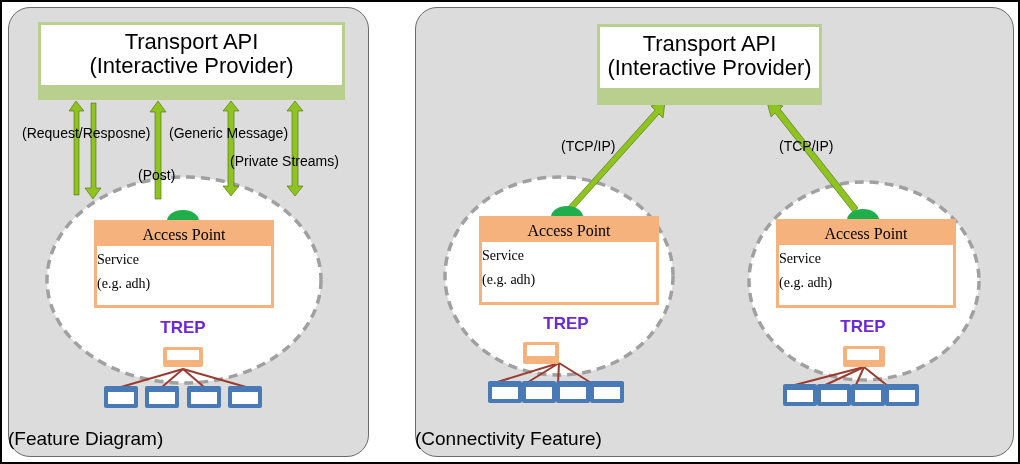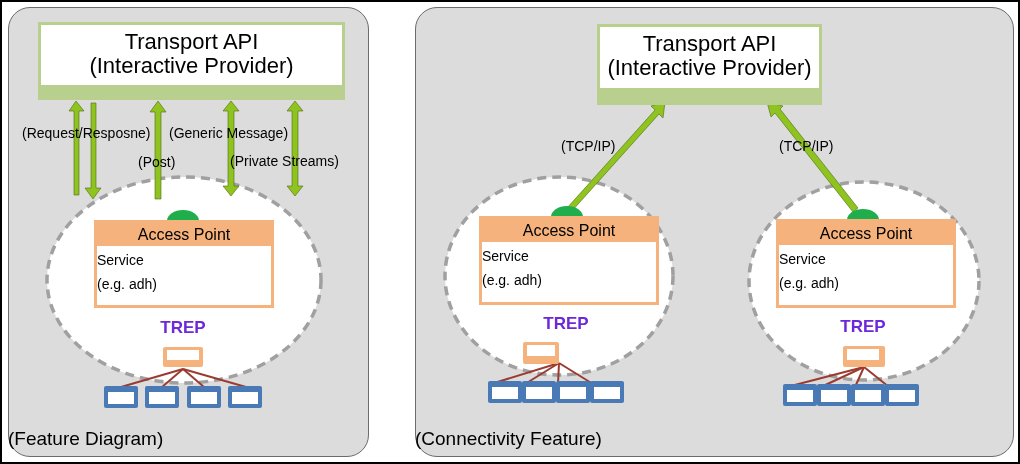--- a/index.html
+++ b/index.html
@@ -4,21 +4,21 @@
 <style>
   html, body { margin:0; padding:0; background:#fff; }
   body { width:1020px; height:464px; position:relative; overflow:hidden;
          font-family:"Liberation Sans", sans-serif; }
   .frame { position:absolute; left:0; top:0; width:1016px; height:460px; border:2px solid #000; }
   .panel { position:absolute; background:#dcdcdc; border:1px solid #6b6b6b; border-radius:22px; }
   svg { position:absolute; left:0; top:0; }
   .api { position:absolute; background:#fff; border:3px solid #b8cf8d; box-sizing:border-box;
          font-size:22px; line-height:24px; text-align:center; padding-top:5px; }
   .api-base { position:absolute; background:#b8cf8d; }
-  .svc { position:absolute; border:3px solid #f5b27c; background:#fff; box-sizing:border-box; }
+  .svc { position:absolute; border:3px solid #f5b27c; background:#fff; box-sizing:border-box;font-family:Liberation Serif, serif; }
   .svc-head { position:absolute; left:0; top:0; right:0; height:23px; background:#f5b27c;
               font-size:16px; line-height:23px; text-align:center; }
   .svc-body { position:absolute; left:0; right:0; top:25px; font-size:14px; line-height:24px; text-align:left; }
   .trep { position:absolute; font-size:17px; font-weight:bold; color:#6d28d9; text-align:center; }
   .lbl { position:absolute; font-size:14px; white-space:nowrap; }
   .cap { position:absolute; font-size:19px; white-space:nowrap; }
 </style>
 </head>
 <body>
 
@@ -108,21 +108,21 @@
   </g>
 </svg>
 
 <div class="api-base" style="left:38px;top:24px;width:307px;height:76px;"></div>
 <div class="api" style="left:38px;top:22px;width:307px;height:66px;">
   <div>Transport API</div>
   <div>(Interactive Provider)</div>
 </div>
 
 <div class="lbl" style="left:22px;top:125px;">(Request/Resposne)</div>
-<div class="lbl" style="left:138px;top:154px;text-align:center;">(Post)</div>
+<div class="lbl" style="left:138px;top:167px;text-align:center;">(Post)</div>
 <div class="lbl" style="left:169px;top:125px;">(Generic Message)</div>
 <div class="lbl" style="left:230px;top:153px;">(Private Streams)</div>
 
 <div class="svc" style="left:94px;top:220px;width:180px;height:88px;">
   <div class="svc-head">Access Point</div>
   <div class="svc-body">
     <div>Service</div>
     <div>(e.g. adh)</div>
   </div>
 </div>

